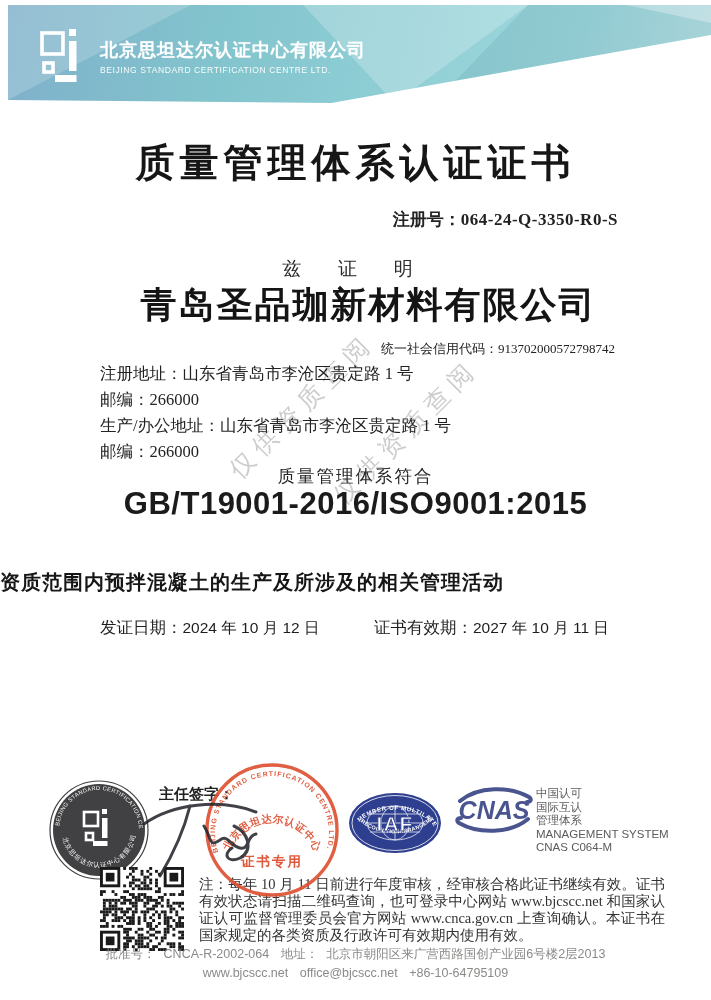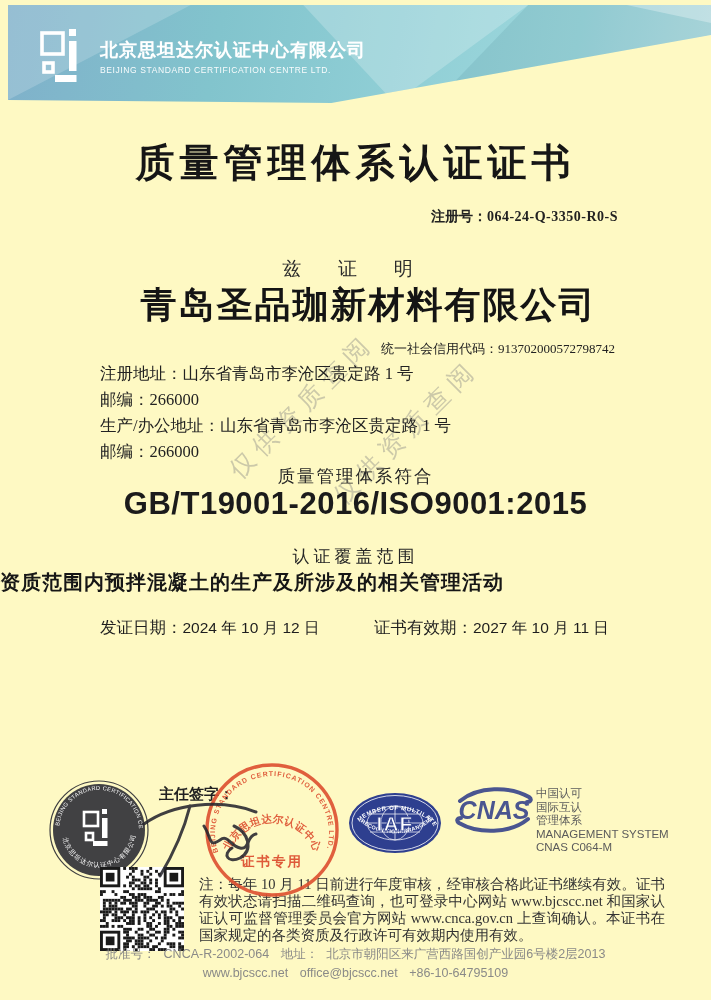--- a/index.html
+++ b/index.html
@@ -1,18 +1,18 @@
 <!DOCTYPE html>
 <html><head>
 <meta charset="utf-8">
 <style>
   html,body{margin:0;padding:0;background:#e8e8e8;}
   .page{
     position:relative;width:711px;height:1000px;margin:0 auto;
-    background:#fef9c3;overflow:hidden;
+    background:#ffffff;overflow:hidden;
     font-family:"Liberation Serif","DejaVu Serif",serif;color:#1c1c1c;
   }
   
   .banner{position:absolute;left:8px;top:5px;width:703px;height:100px;
     background:linear-gradient(100deg,#7fb0ca 0%,#82c4cd 30%,#8fced5 55%,#9ed8dd 80%,#b9e2e6 100%);
     clip-path:polygon(0 0,100% 0,100% 30px,46% 98px,0 95px);}
   .facet{position:absolute;top:0;left:0;width:100%;height:100%;}
   .facet.f1{background:rgba(255,255,255,0.18);clip-path:polygon(0 0,26% 0,0 95px);}
   .facet.f2{background:rgba(255,255,255,0.22);clip-path:polygon(42% 0,74% 0,55% 98px);}
   .facet.f3{background:rgba(30,90,110,0.10);clip-path:polygon(74% 0,100% 0,100% 30px,62% 88px);}
@@ -21,21 +21,21 @@
   .brand svg{display:block;}
   .brand-text{margin-left:12px;color:#ffffff;}
   .brand-cn{font-family:"Liberation Sans","DejaVu Sans",sans-serif;font-weight:bold;font-size:18px;letter-spacing:1px;text-shadow:0 0 1px rgba(255,255,255,.4);}
   .brand-en{font-family:"Liberation Sans","DejaVu Sans",sans-serif;font-size:8.5px;letter-spacing:.6px;margin-top:3px;opacity:.95;}
   
   .wm{position:absolute;font-size:25px;letter-spacing:7px;color:rgba(130,130,130,0.40);
       transform:rotate(-45deg);transform-origin:0 0;white-space:nowrap;pointer-events:none;}
   
   .title{position:absolute;left:0;top:136px;width:100%;text-align:center;
     font-size:39px;font-weight:bold;letter-spacing:5px;color:#161616;}
-  .regline{position:absolute;right:93px;top:208px;font-size:14px;font-weight:bold;color:#222;}
+  .regline{position:absolute;right:93px;top:208px;font-size:17px;font-weight:bold;color:#222;}
   .regline .val{font-family:"Liberation Serif","DejaVu Serif",serif;letter-spacing:.5px;}
   .certify{position:absolute;left:0;top:256px;width:100%;text-align:center;
     font-size:19px;letter-spacing:16px;color:#2a2a2a;}
   .company{position:absolute;left:0;top:281px;width:100%;text-align:center;
     font-size:36px;font-weight:bold;letter-spacing:2px;color:#141414;padding-left:13px;}
   .uscc{position:absolute;right:96px;top:340px;font-size:13px;color:#222;}
   .addr{position:absolute;left:100px;font-size:16.5px;color:#222;white-space:nowrap;}
   .a1{top:363px;} .a2{top:389px;} .a3{top:415px;} .a4{top:441px;}
   .sysline{position:absolute;left:0;top:464px;width:100%;text-align:center;font-size:17.5px;letter-spacing:2px;color:#262626;}
   .standard{position:absolute;left:0;top:486px;width:100%;text-align:center;
@@ -114,21 +114,20 @@
   </div>
   <div class="addr a3">
     <span>生产/办公地址：</span><span>山东省青岛市李沧区贵定路 1 号</span>
   </div>
   <div class="addr a4">
     <span>邮编：</span><span>266000</span>
   </div>
 
   <div class="sysline">质量管理体系符合</div>
   <div class="standard">GB/T19001-2016/ISO9001:2015</div>
-  <div class="scopetitle">认证覆盖范围</div>
   <div class="scopetext">资质范围内预拌混凝土的生产及所涉及的相关管理活动</div>
 
   <div class="dateline d1">
     <span>发证日期：</span><span class="val">2024 年 10 月 12 日</span>
   </div>
   <div class="dateline d2">
     <span>证书有效期：</span><span class="val">2027 年 10 月 11 日</span>
   </div>
 
   <div class="seal-black">

